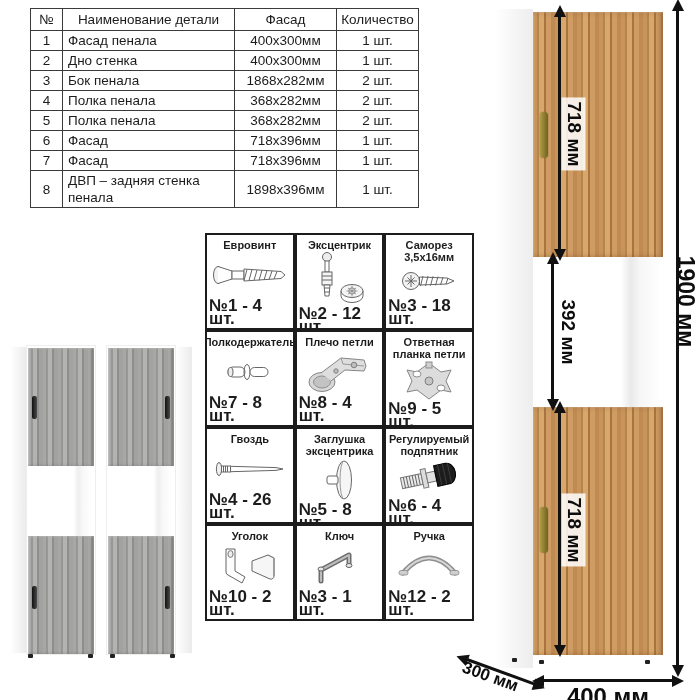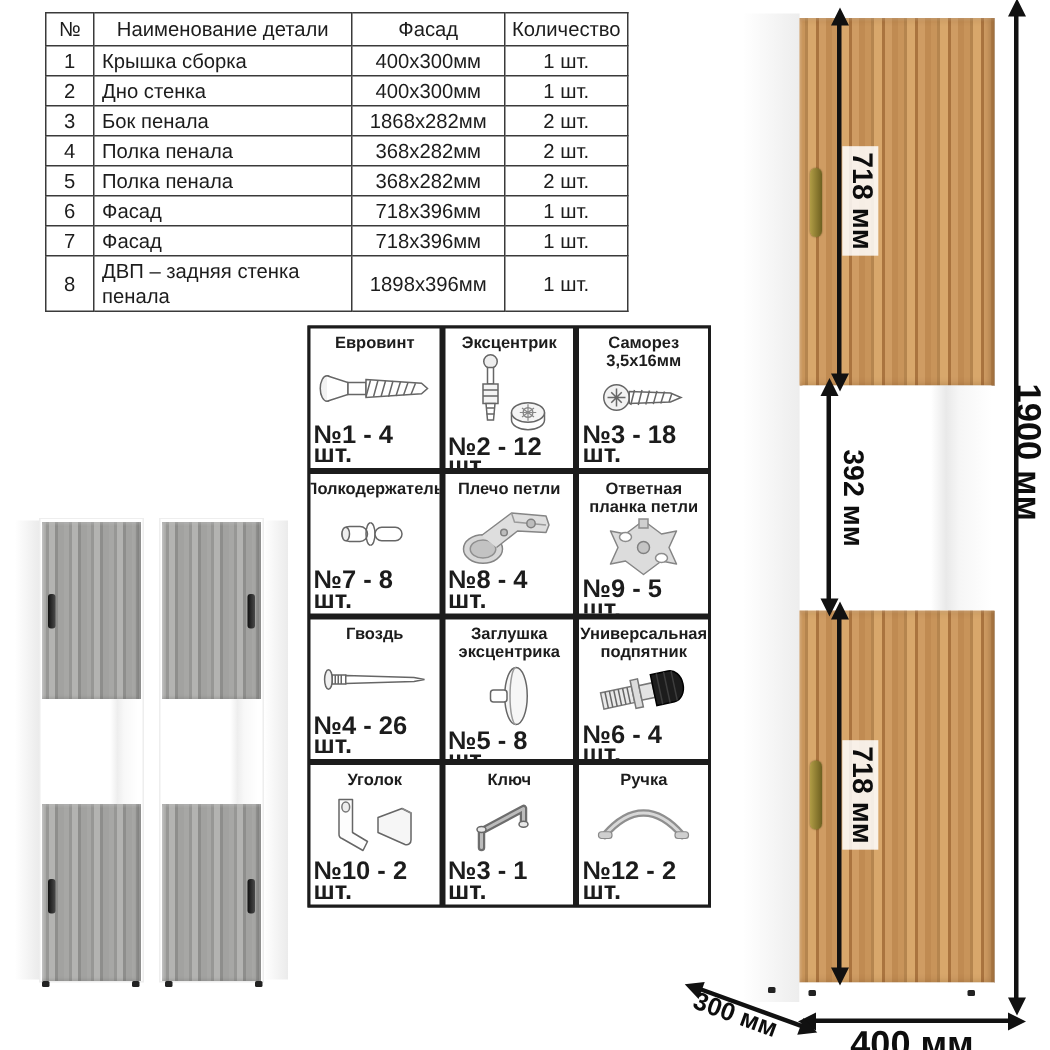--- a/index.html
+++ b/index.html
@@ -7,21 +7,21 @@
         font-family:"Liberation Sans", sans-serif;color:#1c1c1c;}
 
   
   table.parts{position:absolute;left:30px;top:8px;border-collapse:collapse;font-size:13.5px;}
   table.parts th,table.parts td{border:1.5px solid #3a3a3a;padding:1px 5px;line-height:17px;}
   table.parts th{font-weight:normal;text-align:center;padding:2px 4px;}
   td.c{text-align:center;}
   td.n{text-align:left;}
 
   
-  .hw-grid{position:absolute;left:205px;top:217px;width:269px;height:388px;
+  .hw-grid{position:absolute;left:205px;top:233px;width:269px;height:388px;
            display:grid;grid-template-columns:repeat(3,1fr);grid-auto-rows:1fr;
            background:#1c1c1c;border:2px solid #1c1c1c;gap:4px;box-sizing:border-box;}
   .hw-cell{background:#fff;display:flex;flex-direction:column;align-items:center;
            justify-content:space-between;padding:4px 2px 3px;overflow:hidden;}
   .hw-title{font-weight:bold;font-size:11px;line-height:12px;text-align:center;}
   .hw-icon{flex:1;display:flex;align-items:center;justify-content:center;}
   .hw-count{font-weight:bold;font-size:17px;line-height:13px;}
 
   
   .left-cabs{position:absolute;left:10px;top:344px;width:184px;height:316px;display:flex;gap:6px;}
@@ -101,21 +101,21 @@
       <tr>
         <th>№</th>
         <th>Наименование детали</th>
         <th>Фасад</th>
         <th>Количество</th>
       </tr>
     </thead>
     <tbody>
       <tr>
         <td class="c">1</td>
-        <td class="n">Крышка сборка</td>
+        <td class="n">Фасад пенала</td>
         <td class="c">400х300мм</td>
         <td class="c">1 шт.</td>
       </tr>
       <tr>
         <td class="c">2</td>
         <td class="n">Дно стенка</td>
         <td class="c">400х300мм</td>
         <td class="c">1 шт.</td>
       </tr>
       <tr>
@@ -267,21 +267,21 @@
         <svg width="36" height="46" viewBox="0 0 36 46">
           <ellipse cx="23" cy="23" rx="7.5" ry="19" fill="#f6f6f6" stroke="#666"></ellipse>
           <path d="M23,4 a4,19 0 0 0 0,38" fill="none" stroke="#999"></path>
           <rect x="6" y="19" width="11" height="8" rx="2" fill="#fff" stroke="#666"></rect>
         </svg>
       </div>
       <div class="hw-count">№5 - 8 шт.</div>
     </div>
 
     <div class="hw-cell">
-      <div class="hw-title">Универсальная подпятник</div>
+      <div class="hw-title">Регулируемый подпятник</div>
       <div class="hw-icon">
         <svg width="62" height="42" viewBox="0 0 62 42" style="transform:rotate(-12deg)">
           <rect x="3" y="15" width="21" height="11" fill="#e9e9e9" stroke="#777"></rect>
           <path class="ln" d="M6,15 v11 M9,15 v11 M12,15 v11 M15,15 v11 M18,15 v11 M21,15 v11"></path>
           <rect x="24" y="11" width="5" height="19" fill="#dcdcdc" stroke="#777"></rect>
           <rect x="29" y="15.5" width="9" height="10" fill="#e2e2e2" stroke="#777"></rect>
           <path d="M38,10 h12 a8,10.5 0 0 1 8,10.5 a8,10.5 0 0 1 -8,10.5 h-12 Z" fill="#1c1c1c" stroke="#000"></path>
           <path d="M42,10 v21 M47,10 v21 M52,10.5 v20" stroke="#3d3d3d" fill="none"></path>
         </svg>
       </div>

